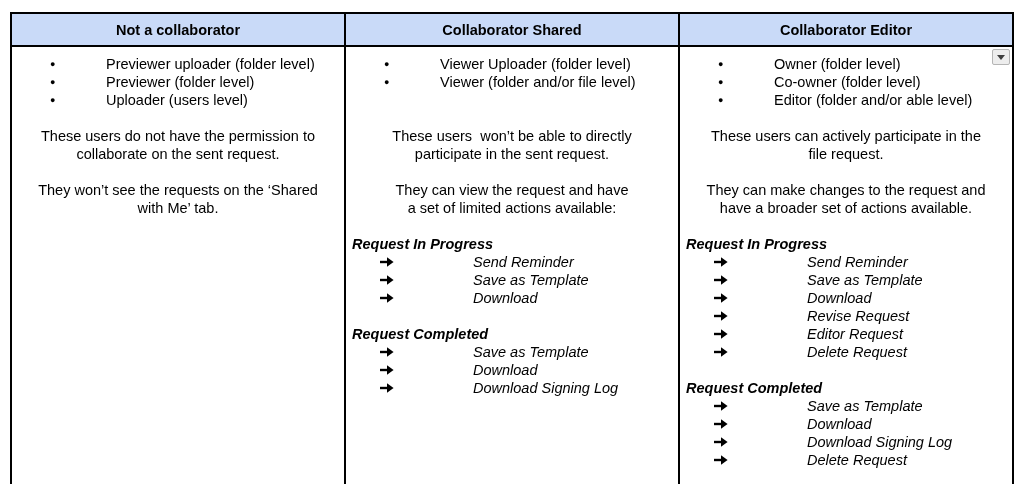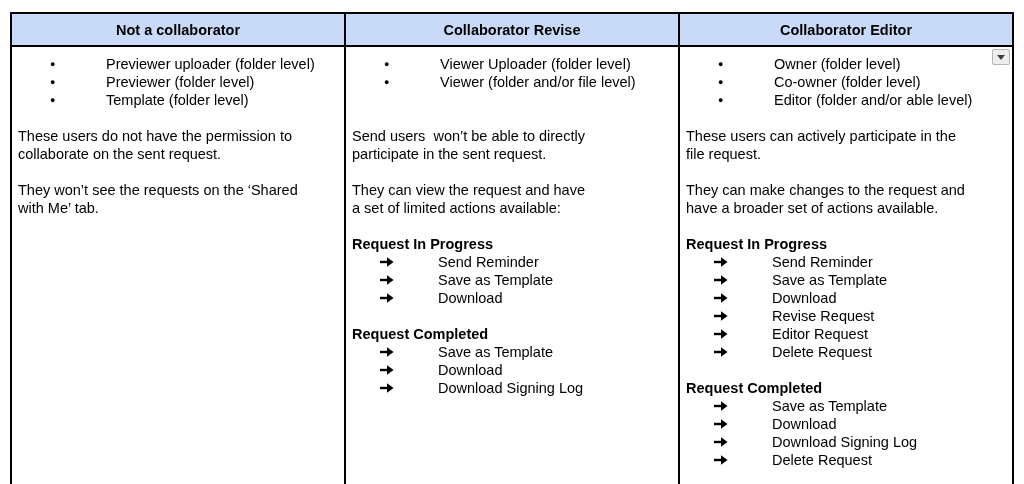--- a/index.html
+++ b/index.html
@@ -43,33 +43,34 @@
     align-items: center;
     height: 18px;
   }
   .li.bullet { padding-left: 32px; }
   .li.bullet .glyph {
     width: 26px;
     flex: 0 0 26px;
     font-size: 9px;
     line-height: 18px;
   }
-  .li.arrow { padding-left: 28px; }
+  .li.arrow { padding-left: 28px; gap: 35px; }
   .li.arrow .glyph {
     width: 28px;
     flex: 0 0 28px;
     display: flex;
     align-items: center;
   }
   .li .t { white-space: nowrap; margin-left: 30px; }
   .para {
     white-space: pre-wrap;
     margin-bottom: 18px;
-  }
-  .section { margin-bottom: 18px; }
+    text-align: center;
+  }
+  .section { margin-bottom: 18px; font-style: italic; }
   .sec-title { font-weight: bold; height: 18px; }
   .dropdown-btn {
     position: absolute;
     top: 2px; right: 2px;
     width: 18px; height: 16px;
     background: #ededed;
     border: 1px solid #b5b5b5;
     border-radius: 2px;
     display: flex;
     align-items: center;
@@ -84,60 +85,60 @@
     border-top: 5px solid #3e3e3e;
   }
 </style>
 </head>
 <body>
 
 <table class="doc-table">
   <thead>
     <tr>
       <th>Not a collaborator</th>
-      <th>Collaborator Revise</th>
+      <th>Collaborator Shared</th>
       <th>Collaborator Editor</th>
     </tr>
   </thead>
   <tbody>
     <tr>
 
       <td>
         <div class="bullets">
           <div class="li bullet">
             <span class="glyph">●</span>
             <span class="t">Previewer uploader (folder level)</span>
           </div>
           <div class="li bullet">
             <span class="glyph">●</span>
             <span class="t">Previewer (folder level)</span>
           </div>
           <div class="li bullet">
             <span class="glyph">●</span>
-            <span class="t">Template (folder level)</span>
+            <span class="t">Uploader (users level)</span>
           </div>
         </div>
         <p class="para">These users do not have the permission to
 collaborate on the sent request.</p>
         <p class="para">They won’t see the requests on the ‘Shared
 with Me’ tab.</p>
       </td>
 
       <td>
         <div class="bullets">
           <div class="li bullet">
             <span class="glyph">●</span>
             <span class="t">Viewer Uploader (folder level)</span>
           </div>
           <div class="li bullet">
             <span class="glyph">●</span>
             <span class="t">Viewer (folder and/or file level)</span>
           </div>
         </div>
-        <p class="para">Send users  won’t be able to directly
+        <p class="para">These users  won’t be able to directly
 participate in the sent request.</p>
         <p class="para">They can view the request and have
 a set of limited actions available:</p>
 
         <div class="section">
           <div class="sec-title">Request In Progress</div>
           <div class="li arrow">
             <span class="glyph">
                 <svg width="14" height="12" viewBox="0 0 14 12">
                   <line x1="0" y1="6" x2="8" y2="6" stroke="#000" stroke-width="2.4"></line>

